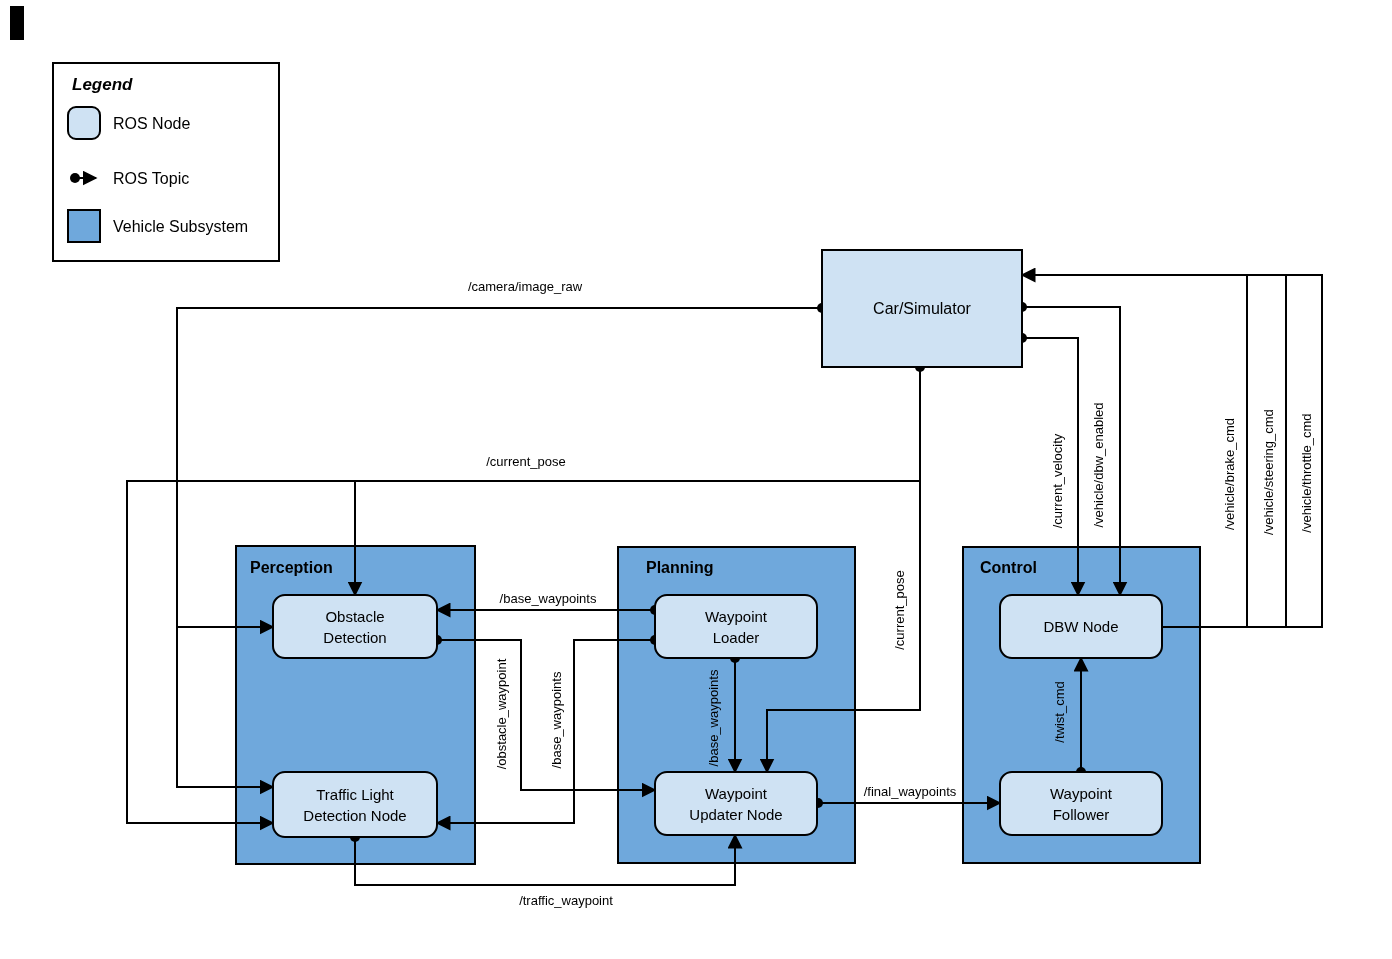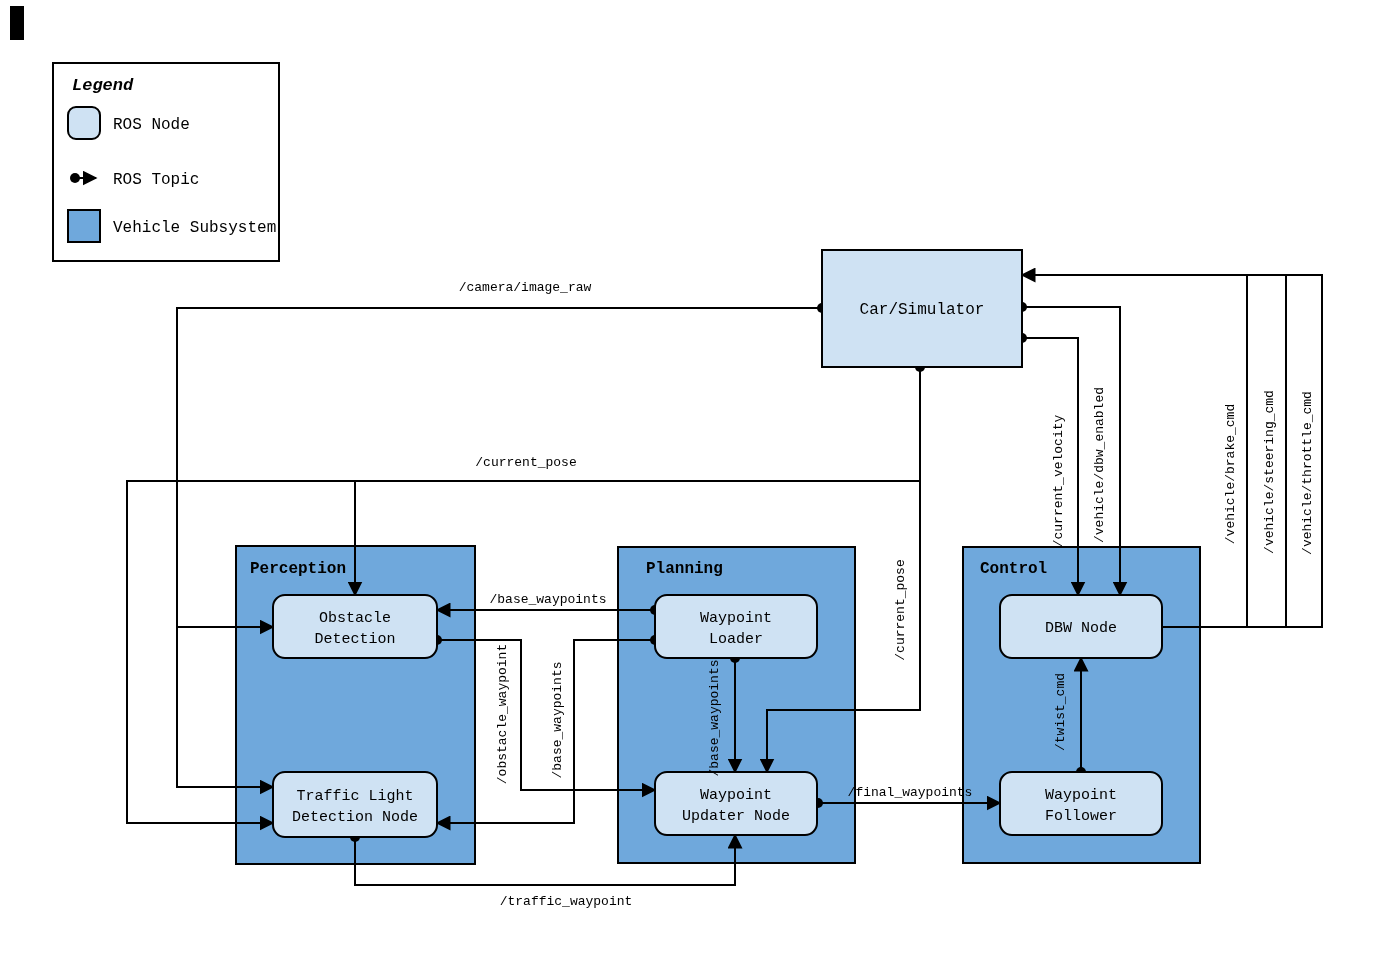--- a/index.html
+++ b/index.html
@@ -1,17 +1,17 @@
 <!DOCTYPE html>
 <html><head>
 <meta charset="utf-8">
 <style>
   html,body{margin:0;padding:0;background:#ffffff;}
   .canvas{position:relative;width:1392px;height:959px;background:#ffffff;overflow:hidden;
-          font-family:Liberation Mono, monospace;}
+          font-family:Liberation Sans, sans-serif;}
   svg{display:block;}
   .box-subsystem{fill:#6fa8dc;stroke:#000000;stroke-width:2;}
   .box-node{fill:#cfe2f3;stroke:#000000;stroke-width:2;}
   .wire{fill:none;stroke:#000000;stroke-width:2;}
   .dot{fill:#000000;stroke:none;}
   .node-label{font-size:15px;fill:#000000;text-anchor:middle;}
   .big-node-label{font-size:16px;fill:#000000;text-anchor:middle;}
   .subsystem-title{font-size:16px;font-weight:bold;fill:#000000;text-anchor:start;}
   .topic-label{font-size:13px;fill:#000000;text-anchor:middle;}
   .legend-title{font-size:17px;font-weight:bold;font-style:italic;fill:#000000;}

